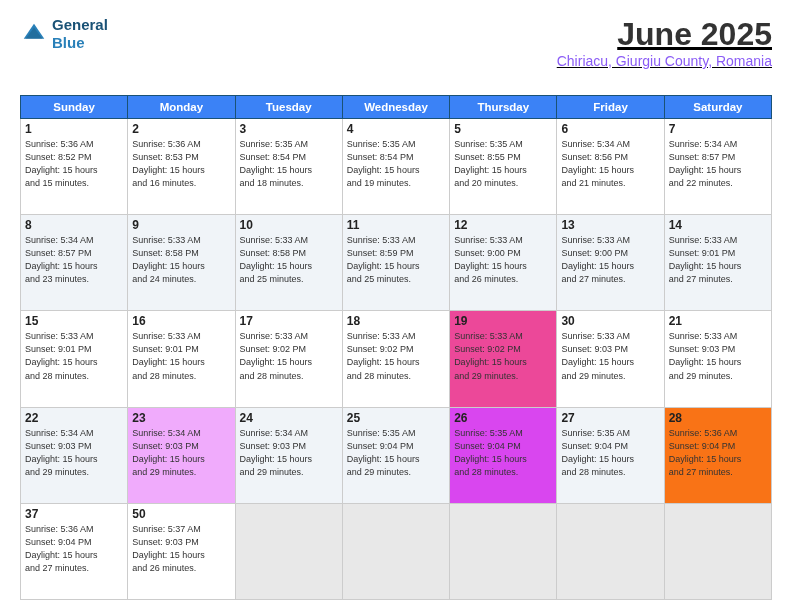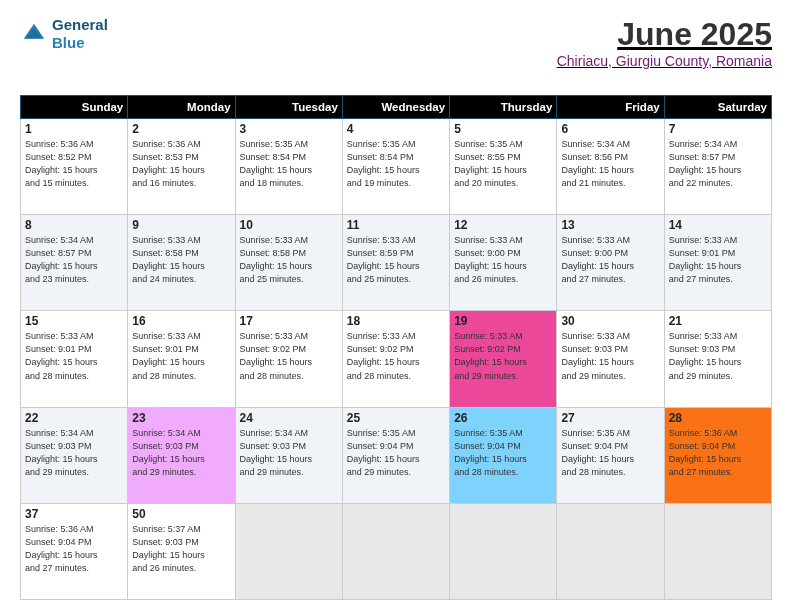--- a/index.html
+++ b/index.html
@@ -36,35 +36,35 @@
       text-align: right;
       text-decoration: underline;
     }
     .month-title {
       font-size: 32px;
       font-weight: bold;
       color: #333;
     }
     .location-title {
       font-size: 14px;
-      color: #701a75;
+      color: #8b5cf6;
     }
     .calendar-table {
       width: 100%;
       border-collapse: collapse;
       flex: 1;
       table-layout: fixed;
     }
     .calendar-table thead tr th {
-      background-color: #000000;
+      background-color: #3b82f6;
       color: #fff;
       font-size: 11.5px;
       font-weight: bold;
       padding: 5px 4px;
-      text-align: right;
+      text-align: center;
       border: 1px solid #1a5276;
     }
     .calendar-table tbody tr td {
       vertical-align: top;
       border: 1px solid #ccc;
       padding: 3px 4px;
       font-size: 9.5px;
       color: #333;
       background: #fff;
       height: 82px;
@@ -300,21 +300,21 @@
 Daylight: 15 hours
 and 29 minutes.</div>
           </td>
           <td style="background: rgb(240, 244, 248);">
             <span class="day-number">25</span>
             <div class="day-info" style="white-space: pre-line;">Sunrise: 5:35 AM
 Sunset: 9:04 PM
 Daylight: 15 hours
 and 29 minutes.</div>
           </td>
-          <td style="background: #7dd3fc;">
+          <td style="background: #d946ef;">
             <span class="day-number">26</span>
             <div class="day-info" style="white-space: pre-line;">Sunrise: 5:35 AM
 Sunset: 9:04 PM
 Daylight: 15 hours
 and 28 minutes.</div>
           </td>
           <td style="background: rgb(240, 244, 248);">
             <span class="day-number">27</span>
             <div class="day-info" style="white-space: pre-line;">Sunrise: 5:35 AM
 Sunset: 9:04 PM

